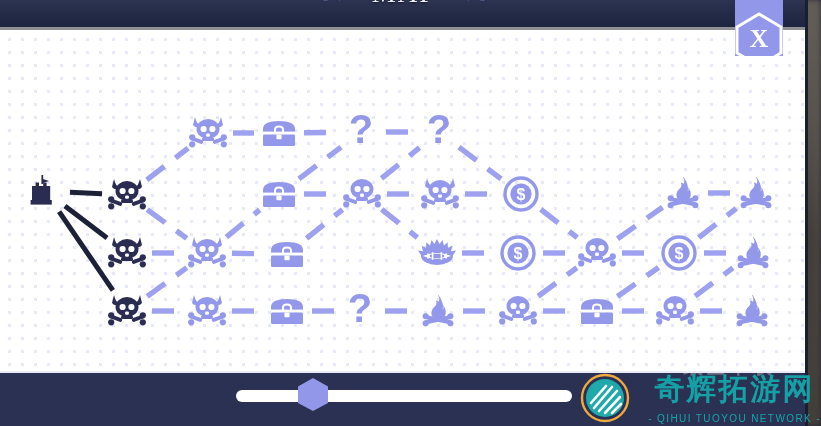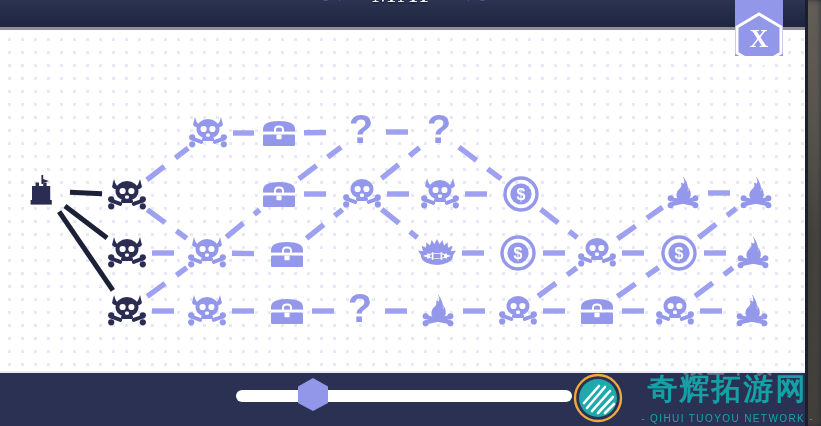--- a/index.html
+++ b/index.html
@@ -115,21 +115,21 @@
   .scroll-thumb {
     position: absolute;
     top: 398px;
     transform: translate(-50%, -50%);
     cursor: pointer;
   }
 
   
   .watermark {
     position: absolute;
-    right: 7px; bottom: 2px;
+    right: 0; bottom: 2px;
     display: flex; align-items: center; gap: 18px;
     z-index: 20;
     pointer-events: none;
   }
   .wm-logo { width: 50px; height: 50px; flex: none; }
   .wm-text { display: flex; flex-direction: column; align-items: center; }
   .wm-cn {
     font-family: "Liberation Serif", serif;
     font-size: 30px; font-weight: bold; color: #15a0a6;
     letter-spacing: 2px; line-height: 1.04;

